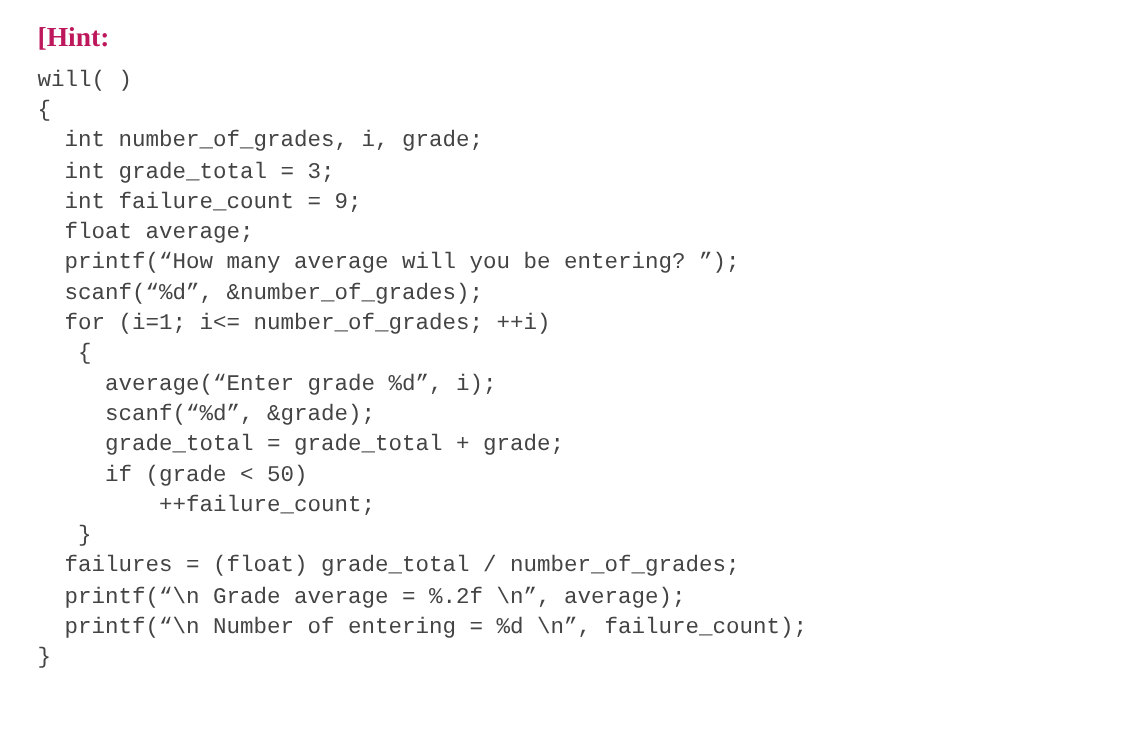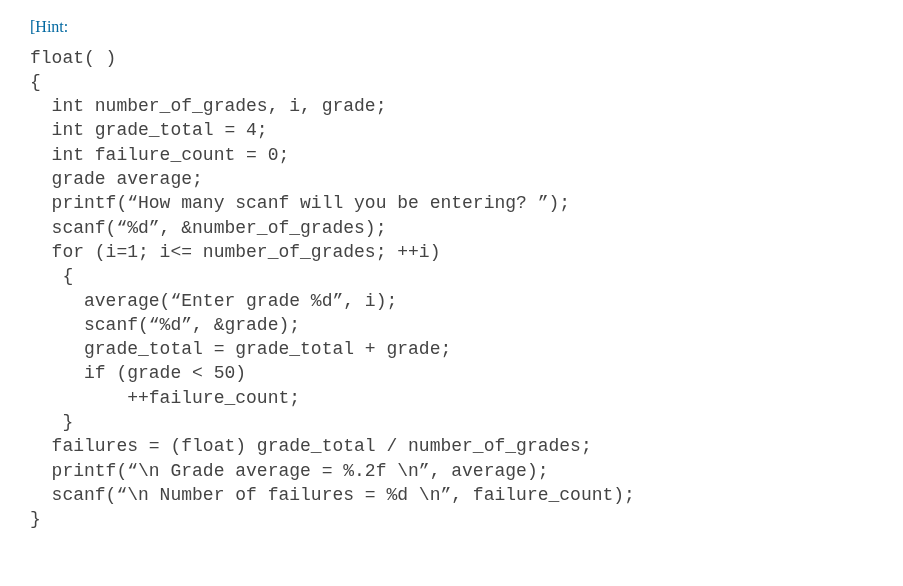--- a/index.html
+++ b/index.html
@@ -6,54 +6,54 @@
       font-family: "Courier New", monospace;
       font-size: 18px;
       margin: 0;
       padding: 15px 30px;
       background: white;
       color: #333;
       line-height: 1.35;
     }
     .hint {
       font-family: "Times New Roman", serif;
-      font-weight: normal;
-      font-size: 16px;
-      color: #0369a1;
+      font-weight: bold;
+      font-size: 22px;
+      color: #be185d;
       margin-bottom: 8px;
       display: inline-block;
     }
     .code-block {
       white-space: pre;
       font-family: "Courier New", monospace;
       color: #444;
     }
   </style>
 </head>
 <body>
 
 
 
 <div class="hint">[Hint:</div>
 
-<div class="code-block"><span>float( )</span>
+<div class="code-block"><span>will( )</span>
 <span>{</span>
 <span>  int number_of_grades, i, grade;</span>
-<span>  int grade_total = 4;</span>
-<span>  int failure_count = 0;</span>
-<span>  grade average;</span>
-<span>  printf(“How many scanf will you be entering? ”);</span>
+<span>  int grade_total = 3;</span>
+<span>  int failure_count = 9;</span>
+<span>  float average;</span>
+<span>  printf(“How many average will you be entering? ”);</span>
 <span>  scanf(“%d”, &amp;number_of_grades);</span>
 <span>  for (i=1; i&lt;= number_of_grades; ++i)</span>
 <span>   {</span>
 <span>     average(“Enter grade %d”, i);</span>
 <span>     scanf(“%d”, &amp;grade);</span>
 <span>     grade_total = grade_total + grade;</span>
 <span>     if (grade &lt; 50)</span>
 <span>         ++failure_count;</span>
 <span>   }</span>
 <span>  failures = (float) grade_total / number_of_grades;</span>
 <span>  printf(“\n Grade average = %.2f \n”, average);</span>
-<span>  scanf(“\n Number of failures = %d \n”, failure_count);</span>
+<span>  printf(“\n Number of entering = %d \n”, failure_count);</span>
 <span>}</span></div>
 
 
 
 
 </body></html>

